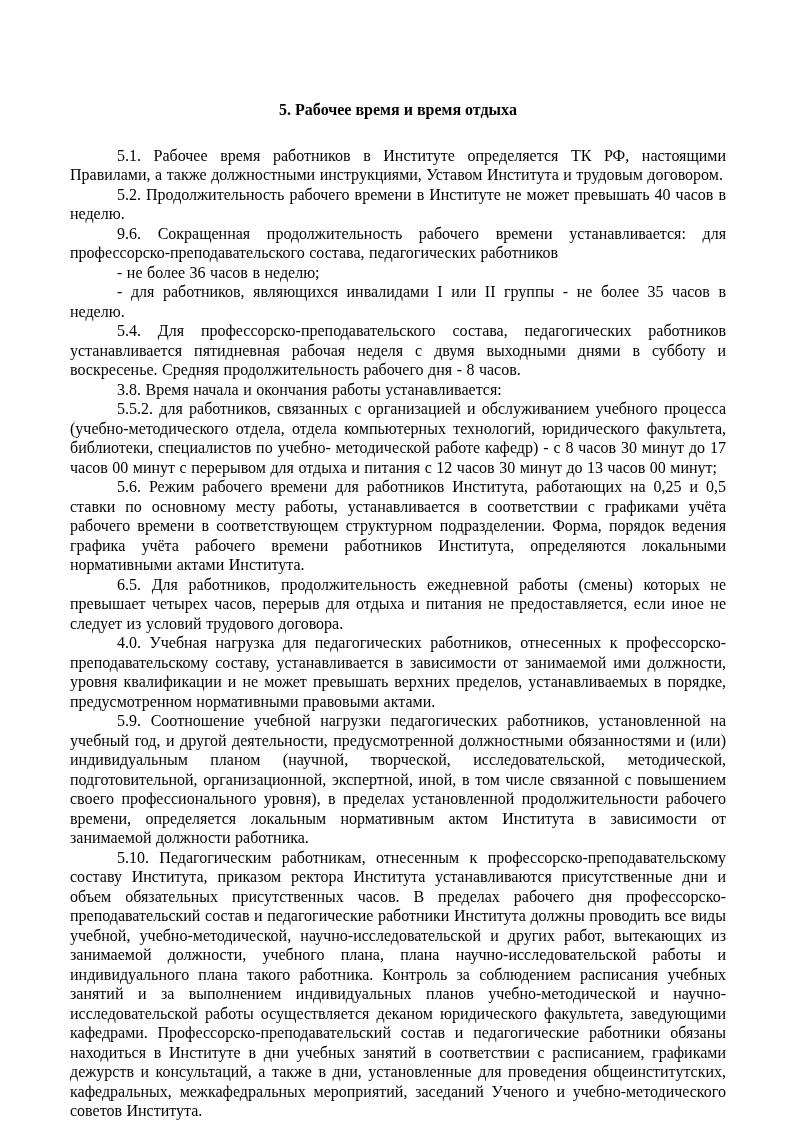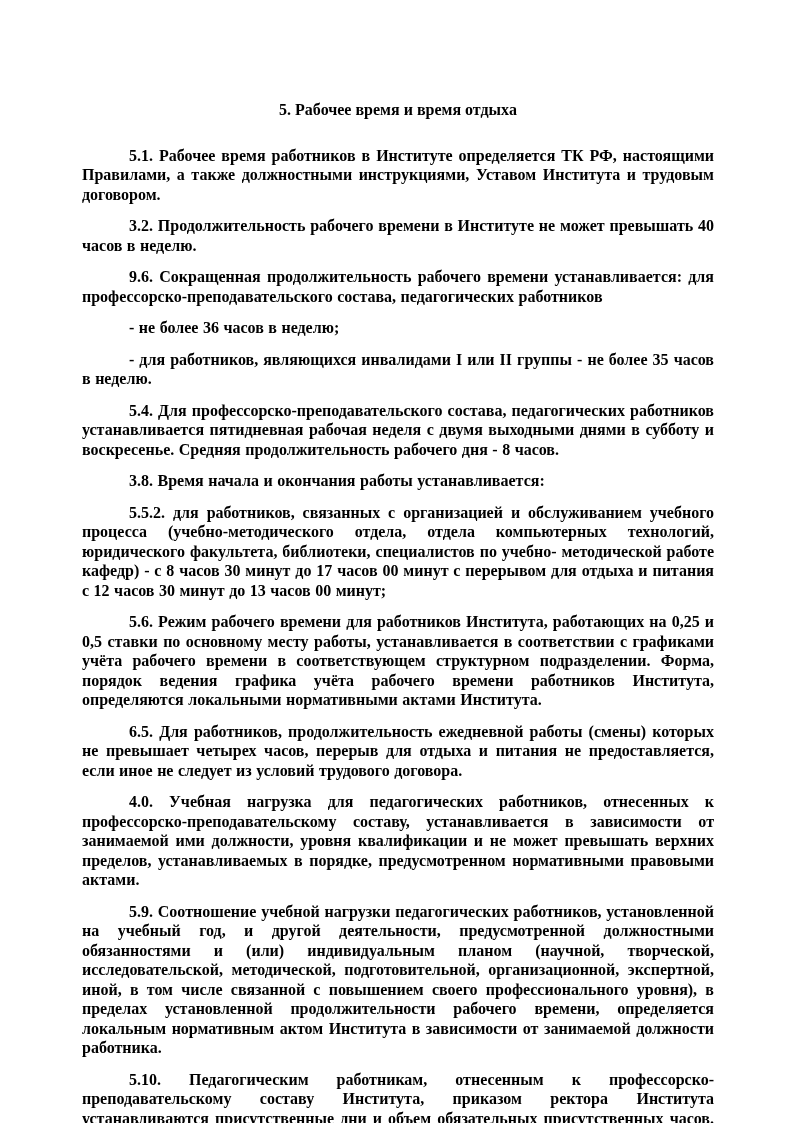--- a/index.html
+++ b/index.html
@@ -22,35 +22,34 @@
     overflow: hidden;
   }
   .doc-title {
     text-align: center;
     font-weight: bold;
     margin: 0 0 26px 0;
     font-size: 16px;
     line-height: 19.5px;
   }
   .doc-body p {
-    margin: 12px;
+    margin: 0;
     text-indent: 47px;
     text-align: justify;
     word-spacing: 0.5px;
-    font-weight: bold;
   }
 </style>
 </head>
 <body>
 
 <div class="page">
   <h1 class="doc-title">5. Рабочее время и время отдыха</h1>
   <div class="doc-body">
     <p>5.1. Рабочее время работников в Институте определяется ТК РФ, настоящими Правилами, а также должностными инструкциями, Уставом Института и трудовым договором.</p>
-    <p>3.2. Продолжительность рабочего времени в Институте не может превышать 40 часов в неделю.</p>
+    <p>5.2. Продолжительность рабочего времени в Институте не может превышать 40 часов в неделю.</p>
     <p>9.6. Сокращенная продолжительность рабочего времени устанавливается: для профессорско-преподавательского состава, педагогических работников</p>
     <p>- не более 36 часов в неделю;</p>
     <p>- для работников, являющихся инвалидами I или II группы - не более 35 часов в неделю.</p>
     <p>5.4. Для профессорско-преподавательского состава, педагогических работников устанавливается пятидневная  рабочая неделя с двумя выходными днями в субботу и воскресенье. Средняя продолжительность рабочего дня - 8 часов.</p>
     <p>3.8. Время начала и окончания работы устанавливается:</p>
     <p>5.5.2. для работников, связанных с организацией и обслуживанием учебного процесса (учебно-методического отдела, отдела компьютерных технологий, юридического факультета, библиотеки, специалистов по учебно- методической работе кафедр) - с 8 часов 30 минут до 17 часов 00 минут с перерывом для отдыха и питания с 12 часов 30 минут до 13 часов 00 минут;</p>
     <p>5.6. Режим рабочего времени для работников Института, работающих на 0,25 и 0,5 ставки по основному месту работы, устанавливается в соответствии с графиками учёта рабочего времени в соответствующем структурном подразделении. Форма, порядок ведения графика учёта рабочего времени работников Института, определяются локальными нормативными актами Института.</p>
     <p>6.5. Для работников, продолжительность ежедневной работы (смены) которых не превышает четырех часов, перерыв для отдыха и питания не предоставляется, если иное не следует из условий трудового договора.</p>
     <p>4.0. Учебная нагрузка для педагогических работников, отнесенных к профессорско-преподавательскому составу, устанавливается в зависимости от занимаемой ими должности, уровня квалификации и не может превышать верхних пределов, устанавливаемых в порядке, предусмотренном нормативными правовыми актами.</p>
     <p>5.9. Соотношение учебной нагрузки педагогических работников, установленной на учебный год, и другой деятельности, предусмотренной должностными обязанностями и (или) индивидуальным планом (научной, творческой, исследовательской, методической, подготовительной, организационной, экспертной, иной, в том числе связанной с повышением своего профессионального уровня), в пределах установленной продолжительности рабочего времени, определяется локальным нормативным актом Института в зависимости от занимаемой должности работника.</p>

